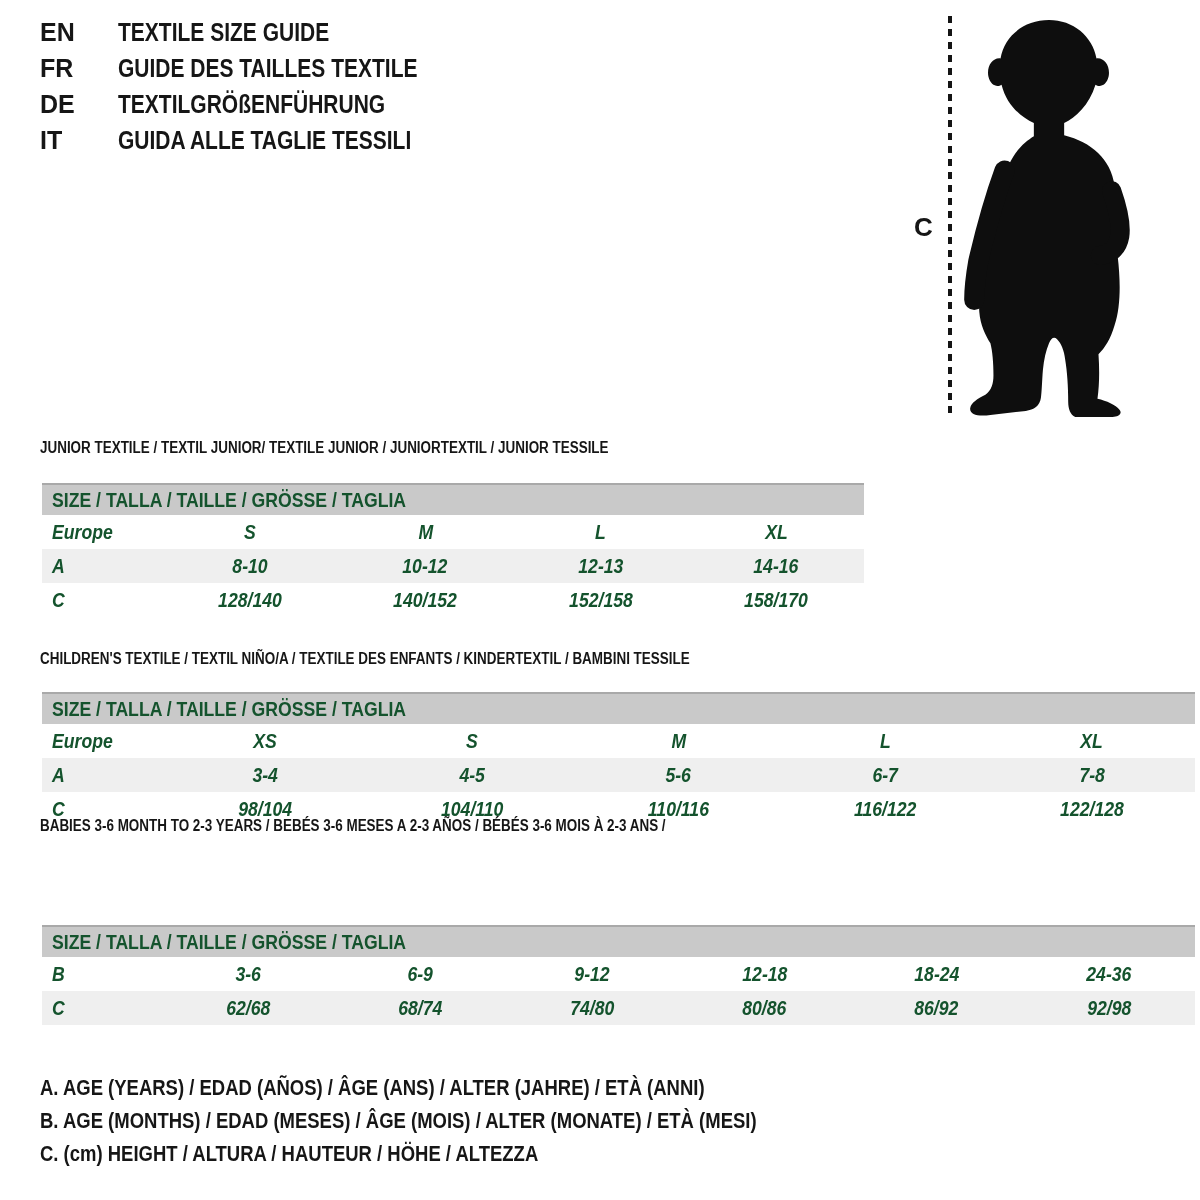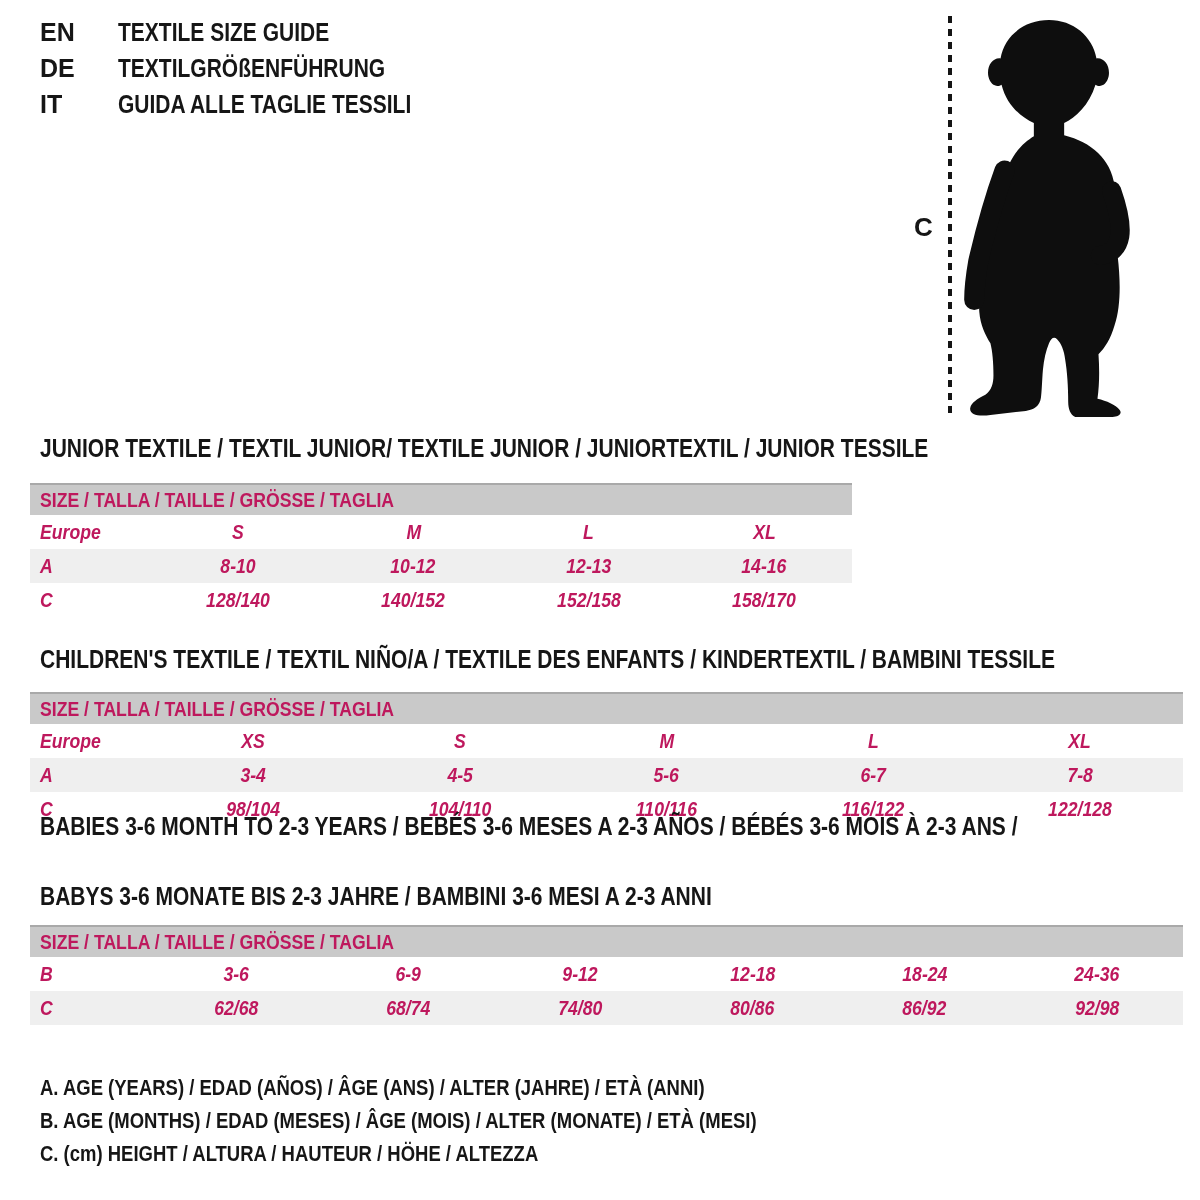--- a/index.html
+++ b/index.html
@@ -19,30 +19,30 @@
 
   
   .measure-line{
     position:absolute;left:948px;top:16px;width:4px;height:400px;
     background:repeating-linear-gradient(180deg,#141414 0 7px,transparent 7px 13px);
   }
   .measure-label{position:absolute;left:914px;top:212px;font-size:26px;}
   .silhouette{position:absolute;left:960px;top:14px;}
 
   
-  .sec-title{position:absolute;left:40px;font-size:25px;line-height:26px;}
+  .sec-title{position:absolute;left:40px;font-size:16px;line-height:26px;}
   .t1-title{top:435px;}
   .t2-title{top:646px;}
   .t3-title-1{top:804px;margin-top:9px;}
   .t3-title-2{top:883px;}
 
   
   table.size-table{
-    position:absolute;left:30px;border-collapse:collapse;table-layout:fixed;
-    font-size:21px;color:#be185d;
+    position:absolute;left:42px;border-collapse:collapse;table-layout:fixed;
+    font-size:21px;color:#14532d;
   }
   table.t1{top:483px;width:822px;}
   table.t2{top:692px;width:1153px;}
   table.t3{top:925px;width:1153px;}
   .size-table th{
     background:#c9c9c9;border-top:2px solid #a9a9a9;
     text-align:left;height:30px;padding:0 0 0 10px;font-size:21px;font-weight:700;
   }
   .size-table td{height:34px;text-align:center;padding:0;font-weight:700;font-style:italic;}
   .size-table td.lbl{text-align:left;padding-left:10px;}
@@ -55,20 +55,24 @@
 </style>
 </head>
 <body>
 
 <div class="page">
 
   <div class="lang-list">
     <div class="lang-row">
       <span class="lang-code">EN</span>
       <span class="lang-label cond-l">TEXTILE SIZE GUIDE</span>
+    </div>
+    <div class="lang-row">
+      <span class="lang-code">FR</span>
+      <span class="lang-label cond-l">GUIDE DES TAILLES TEXTILE</span>
     </div>
     <div class="lang-row">
       <span class="lang-code">DE</span>
       <span class="lang-label cond-l">TEXTILGRÖßENFÜHRUNG</span>
     </div>
     <div class="lang-row">
       <span class="lang-code">IT</span>
       <span class="lang-label cond-l">GUIDA ALLE TAGLIE TESSILI</span>
     </div>
   </div>
@@ -204,23 +208,20 @@
         <td><span class="cond">110/116</span></td>
         <td><span class="cond">116/122</span></td>
         <td><span class="cond">122/128</span></td>
       </tr>
     </tbody>
   </table>
 
   <div class="sec-title t3-title-1">
     <span class="cond-l">BABIES 3-6 MONTH TO 2-3 YEARS / BEBÉS 3-6 MESES A 2-3 AÑOS / BÉBÉS 3-6 MOIS À 2-3 ANS /</span>
   </div>
-  <div class="sec-title t3-title-2">
-    <span class="cond-l">BABYS 3-6 MONATE BIS 2-3 JAHRE / BAMBINI 3-6 MESI A 2-3 ANNI</span>
-  </div>
   <table class="size-table t3">
     <colgroup>
         <col class="label-col">
         <col>
         <col>
         <col>
         <col>
         <col>
         <col>
       </colgroup>

